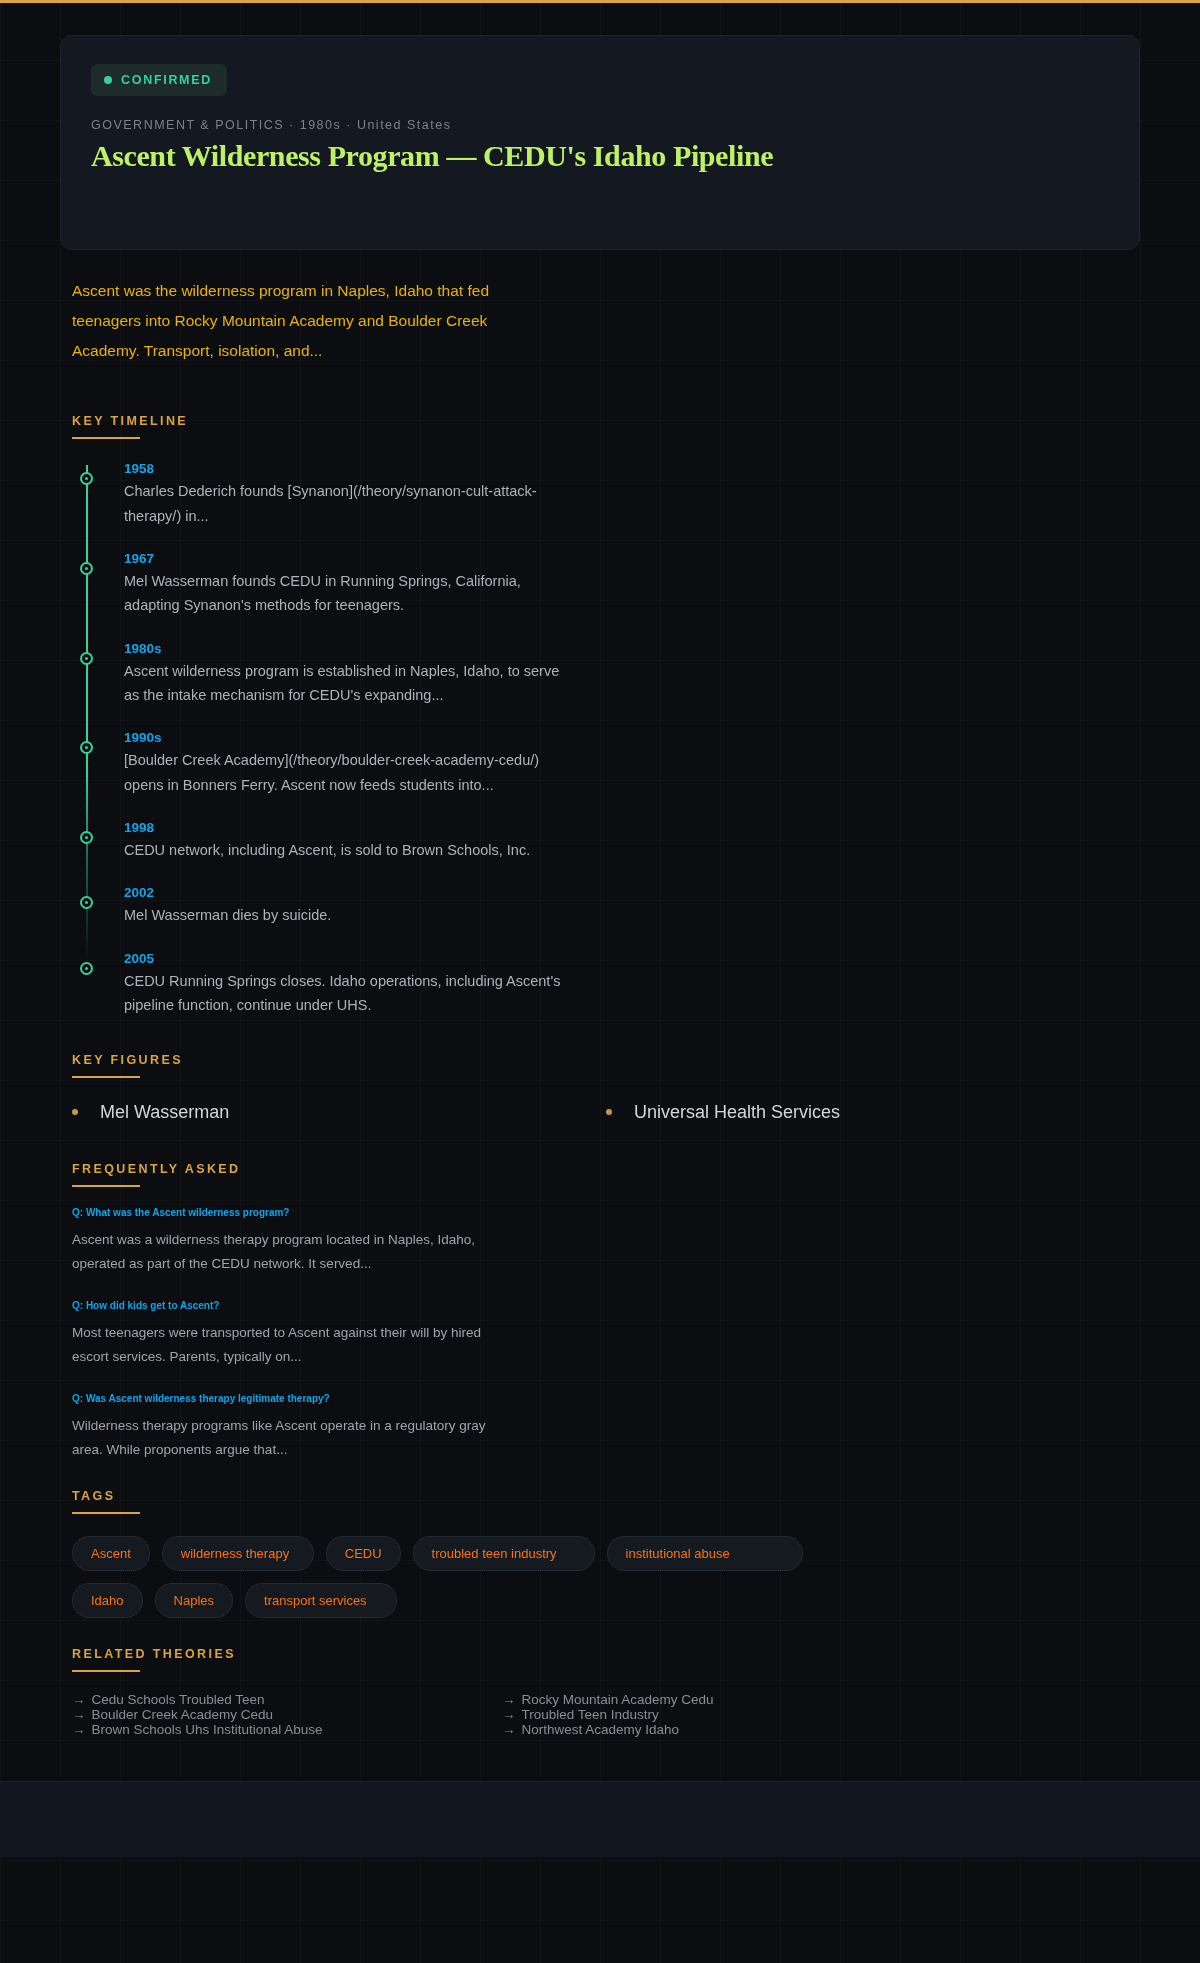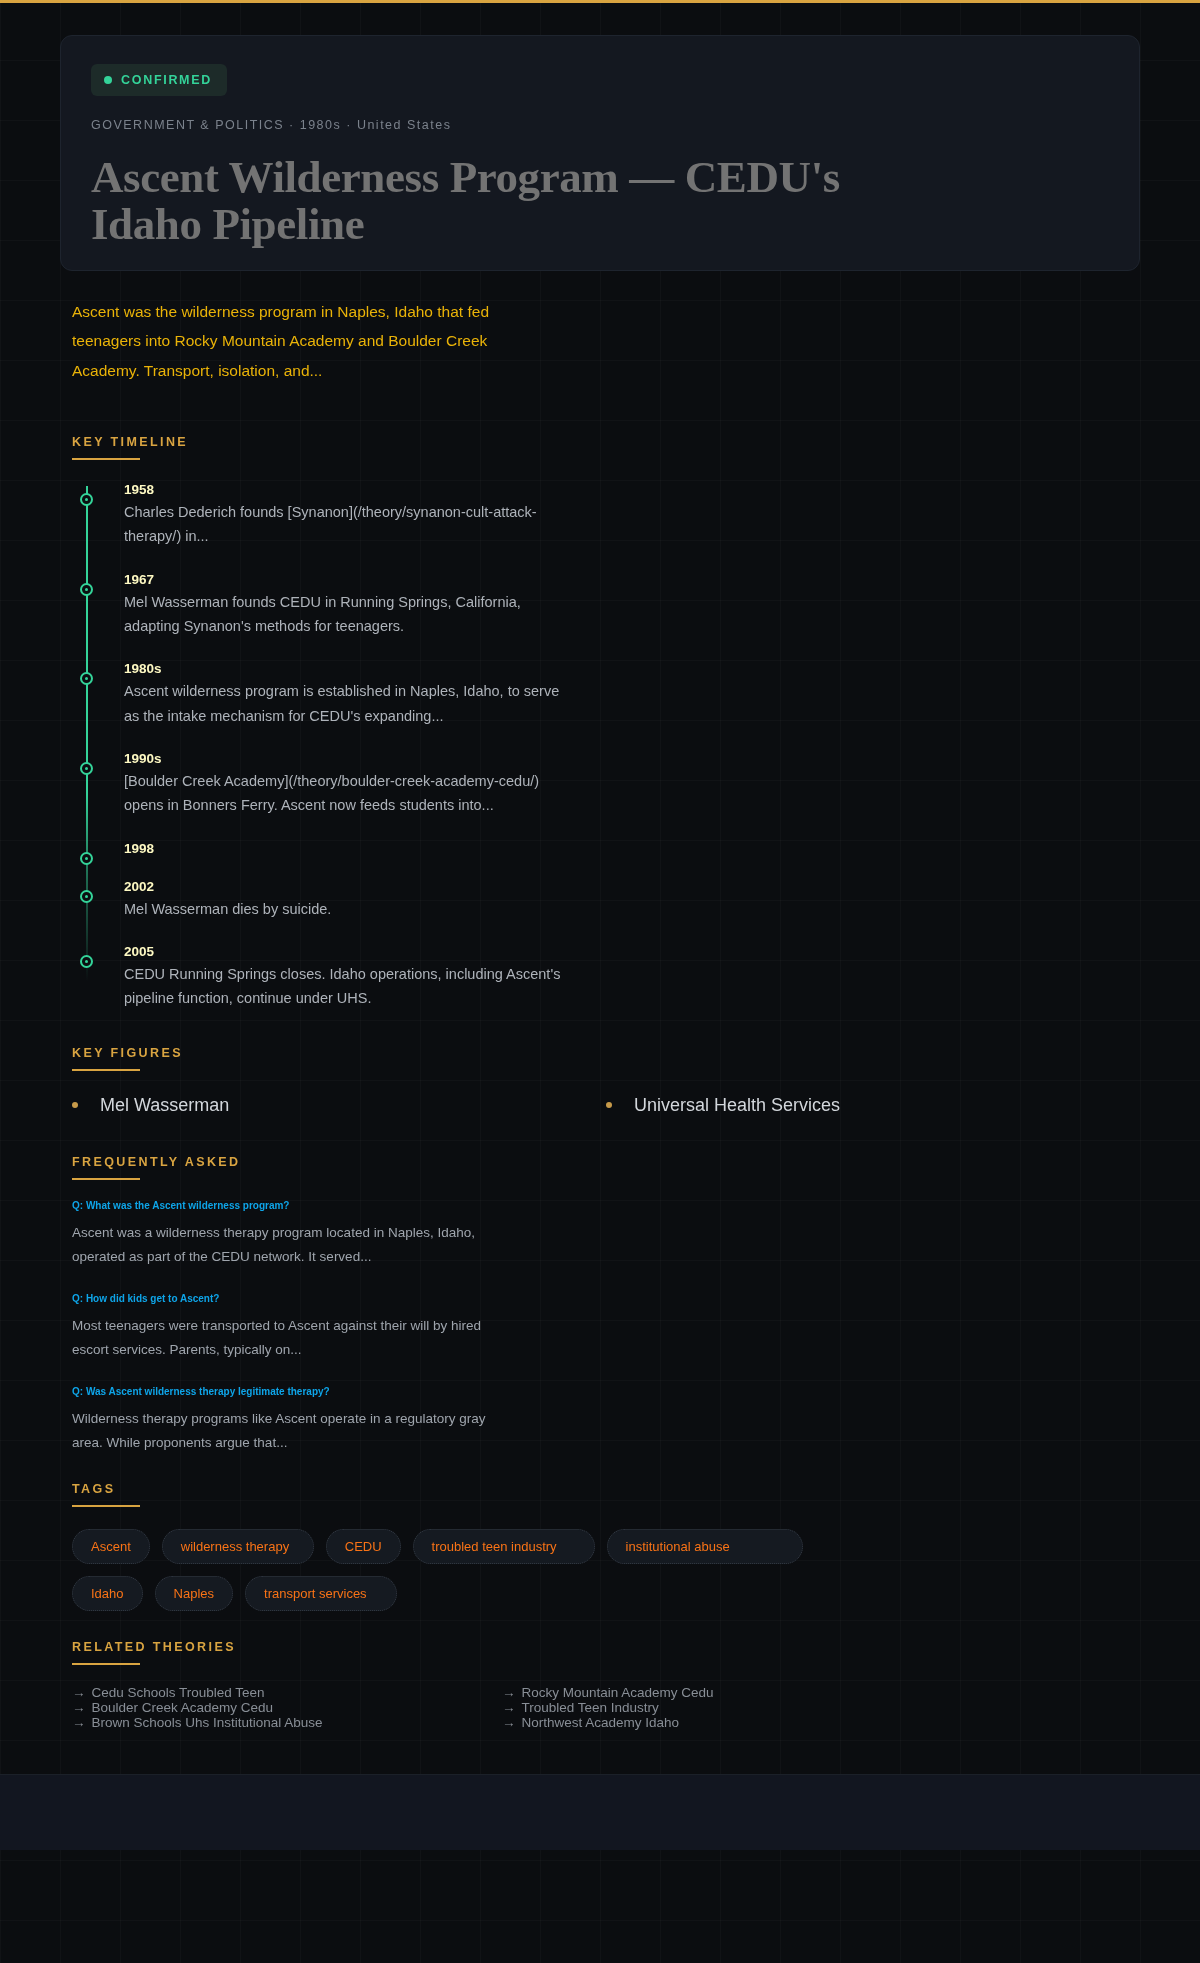--- a/index.html
+++ b/index.html
@@ -74,26 +74,26 @@
   }
 
   .kicker {
     margin-top: 22px;
     color: #7b828c;
     font-size: 12.5px;
     letter-spacing: 1.5px;
   }
 
   .hero-title {
-    margin-top: 22px;
+    margin-top: 8px;
     font-family: "Liberation Serif", serif;
     font-weight: bold;
-    font-size: 45px;
+    font-size: 30px;
     line-height: 1.04;
-    color: #737373;
+    color: #bef264;
     letter-spacing: -0.4px;
     max-width: 780px;
   }
 
   
   .intro {
     margin: 26px 60px 0 72px;
     font-size: 15.5px;
     line-height: 1.92;
     color: #eab308;
@@ -146,21 +146,21 @@
   }
   .tl-dot::after {
     content: "";
     position: absolute;
     left: 3px; top: 3px;
     width: 3px; height: 3px;
     border-radius: 50%;
     background: #34d399;
   }
   .tl-year {
-    color: #fef9c3;
+    color: #0ea5e9;
     font-size: 13.5px;
     font-weight: bold;
     margin-bottom: 3px;
   }
   .tl-desc {
     font-size: 14.5px;
     line-height: 1.68;
     color: #aeb3ba;
     max-width: 440px;
   }
@@ -292,20 +292,21 @@
         <div class="tl-desc">Ascent wilderness program is established in Naples, Idaho, to serve as the intake mechanism for CEDU's expanding...</div>
       </div>
       <div class="tl-item">
         <span class="tl-dot"></span>
         <div class="tl-year">1990s</div>
         <div class="tl-desc">[Boulder Creek Academy](/theory/boulder-creek-academy-cedu/) opens in Bonners Ferry. Ascent now feeds students into...</div>
       </div>
       <div class="tl-item">
         <span class="tl-dot"></span>
         <div class="tl-year">1998</div>
+        <div class="tl-desc">CEDU network, including Ascent, is sold to Brown Schools, Inc.</div>
       </div>
       <div class="tl-item">
         <span class="tl-dot"></span>
         <div class="tl-year">2002</div>
         <div class="tl-desc">Mel Wasserman dies by suicide.</div>
       </div>
       <div class="tl-item">
         <span class="tl-dot"></span>
         <div class="tl-year">2005</div>
         <div class="tl-desc">CEDU Running Springs closes. Idaho operations, including Ascent's pipeline function, continue under UHS.</div>

